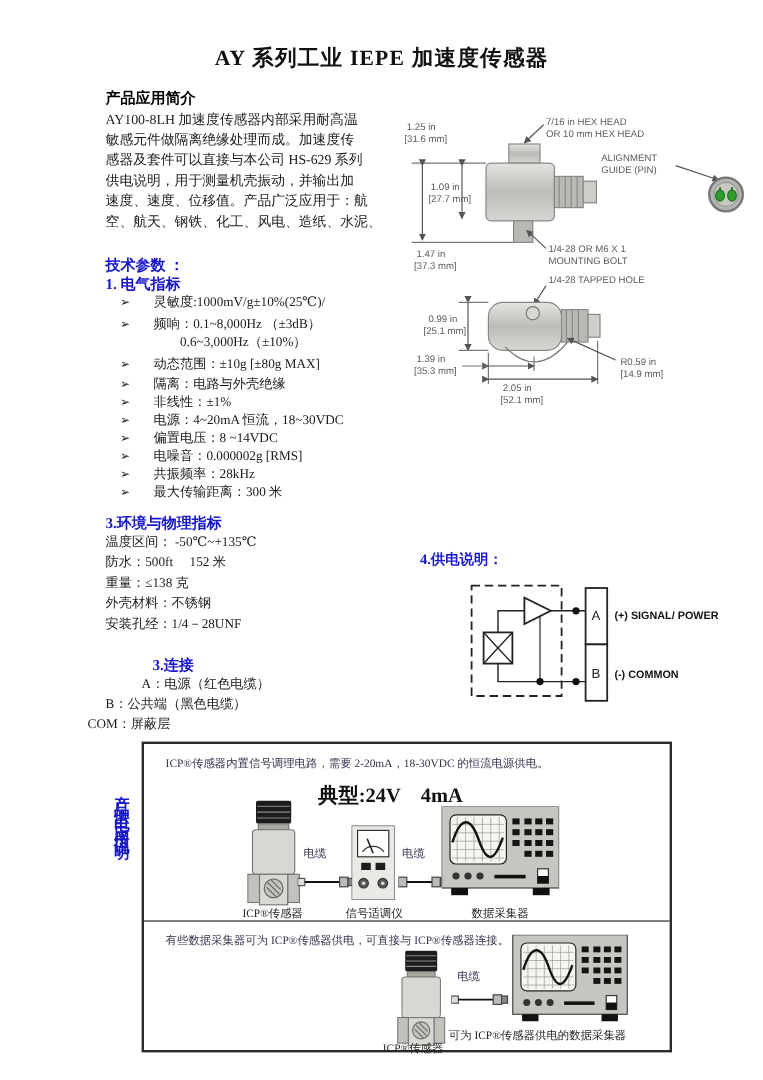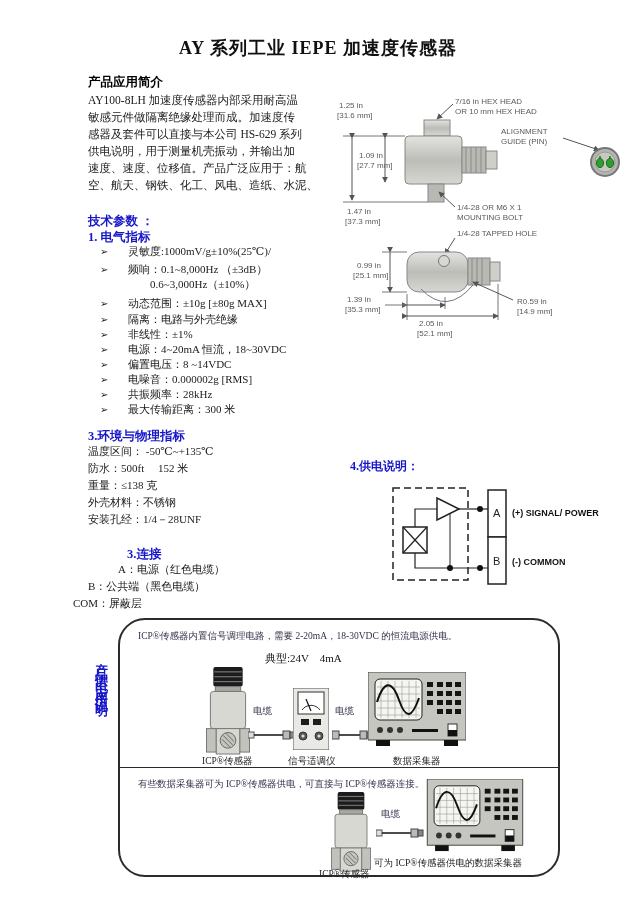--- a/index.html
+++ b/index.html
@@ -15,21 +15,21 @@
   .blt{display:inline-block;width:28px;color:#222;font-size:10px;}
   .stxt{font-size:11px;}
   .dimtxt{font-family:"Liberation Sans","DejaVu Sans",sans-serif;fill:#5a5a5a;font-size:8px;}
   .ctxt{font-family:"Liberation Sans","DejaVu Sans",sans-serif;fill:#111;font-size:9px;font-weight:bold;}
   .termtxt{font-family:"Liberation Sans","DejaVu Sans",sans-serif;fill:#222;font-size:11px;}
   .appbox{border:2px solid #2b2b2b;}
   .vside{writing-mode:vertical-lr;text-orientation:upright;letter-spacing:6px;
          color:#1717c9;font-weight:bold;font-size:13px;}
   .note{font-size:9.5px;color:#33334d;}
   .devlabel{font-size:9.5px;color:#222;}
-  .typical{font-size:11px;font-weight:normal;color:#111;}
+  .typical{font-size:17px;font-weight:bold;color:#111;}
   .divider{position:absolute;left:0;width:100%;height:0;border-top:1.5px solid #2b2b2b;}
   svg{display:block;}
 </style>
 </head>
 <body>
 
 <div class="page">
 
   <div class="abs title">AY 系列工业 IEPE 加速度传感器</div>
 
@@ -173,21 +173,21 @@
     <rect x="103" y="8" width="18" height="47" fill="#fff" stroke="#222" stroke-width="1.5"></rect>
     <rect x="103" y="55" width="18" height="47" fill="#fff" stroke="#222" stroke-width="1.5"></rect>
     <text x="108" y="35" class="termtxt">A</text>
     <text x="108" y="83" class="termtxt">B</text>
     <text x="127" y="34" class="ctxt">(+) SIGNAL/ POWER</text>
     <text x="127" y="83" class="ctxt">(-) COMMON</text>
   </svg>
 
   <div class="abs vside" style="left:92px;top:652px;height:170px;">产品供电应用说明</div>
 
-  <div class="abs appbox" style="left:118px;top:618px;width:438px;height:255px;border-radius:27px;">
+  <div class="abs appbox" style="left:118px;top:618px;width:438px;height:255px;">
     <div class="divider" style="top:147px;"></div>
 
     <div class="abs note" style="left:18px;top:10px;">ICP®传感器内置信号调理电路，需要 2-20mA，18-30VDC 的恒流电源供电。</div>
     <div class="abs typical" style="left:145px;top:31px;">典型:24V　4mA</div>
 
     <svg class="abs" style="left:86px;top:47px;" width="44" height="88" viewBox="0 0 44 90">
       <rect x="7" y="0" width="30" height="20" rx="2" fill="#1c1c1c"></rect>
       <line x1="8" y1="5" x2="36" y2="5" stroke="#8a8a8a"></line>
         <line x1="8" y1="10" x2="36" y2="10" stroke="#8a8a8a"></line>
         <line x1="8" y1="15" x2="36" y2="15" stroke="#8a8a8a"></line>

